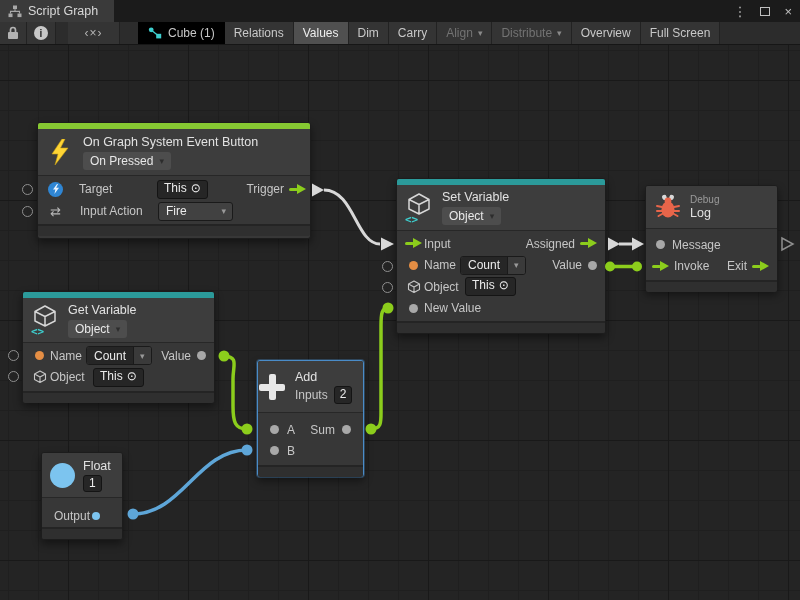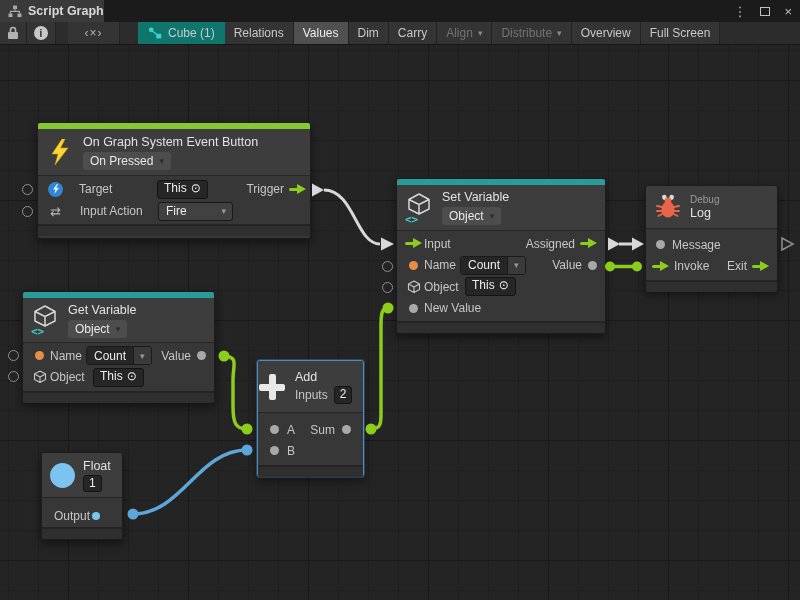--- a/index.html
+++ b/index.html
@@ -3,22 +3,22 @@
 <meta charset="utf-8">
 <style>
   * { box-sizing: border-box; margin: 0; padding: 0; }
   html,body { width:800px; height:600px; overflow:hidden; background:#242424;
     font-family:"Liberation Sans", sans-serif; -webkit-font-smoothing:antialiased; }
   #app { position:relative; width:800px; height:600px; background:#242424; }
 
   
   #tabstrip { position:absolute; left:0; top:0; width:800px; height:22px;
     background:#1b1b1b; display:flex; align-items:stretch; }
-  .tab { display:flex; align-items:center; gap:6px; padding:0 0 0 8px;
-    background:#3a3a3a; color:#d8d8d8; font-size:12.5px;font-weight:bold; }
+  .tab { display:flex; align-items:center; gap:6px; padding:0 16px 0 8px;
+    background:#3a3a3a; color:#d8d8d8; font-size:12.5px; }
   .winbtns { margin-left:auto; display:flex; align-items:center; gap:14px;
     padding-right:8px; color:#c0c0c0; }
   .winbtns span { font-size:13px; line-height:1; cursor:default; }
   .maxbox { width:10px; height:9px; border:1.5px solid #c0c0c0; display:inline-block; }
 
   
   #toolbar { position:absolute; left:0; top:22px; width:800px; height:23px;
     background:#2c2c2c; border-bottom:1px solid #161616; display:flex;
     align-items:stretch; color:#c8c8c8; font-size:12px; }
   .tbtn { display:flex; align-items:center; justify-content:center; padding:0 9px;
@@ -29,21 +29,21 @@
   .tbtn .caret { font-size:9px; margin-left:5px; color:#8a8a8a; }
   .tb-gap { width:12px; background:#2c2c2c; }
   .tb-flex { flex:1; background:#2c2c2c; }
   .zoomwrap { display:flex; align-items:center; gap:8px; padding:0 10px; background:#2c2c2c; }
   .zoomtrack { position:relative; width:88px; height:2px; background:#6e6e6e; border-radius:1px; }
   .zoomhandle { position:absolute; right:-4px; top:-5px; width:12px; height:12px;
     border-radius:50%; background:#9e9e9e; }
   .infocirc { width:14px; height:14px; border-radius:50%; background:#c8c8c8; color:#262626;
     font-size:10px; font-weight:bold; display:flex; align-items:center; justify-content:center; }
   .collapseglyph { letter-spacing:1px; color:#b4b4b4; font-size:12px; }
-  .graphcrumb { display:flex; align-items:center; gap:6px; padding:0 10px; background:#0f766e; }
+  .graphcrumb { display:flex; align-items:center; gap:6px; padding:0 10px; background:#000000; }
 
   
   #canvas { position:absolute; left:0; top:45px; width:800px; height:555px;
     background-color:#242424;
     background-image:
       linear-gradient(90deg,#191919 1px,transparent 1px),
       linear-gradient(#191919 1px,transparent 1px),
       linear-gradient(90deg,#1f1f1f 1px,transparent 1px),
       linear-gradient(#1f1f1f 1px,transparent 1px);
     background-size:120px 120px,120px 120px,30px 30px,30px 30px;

